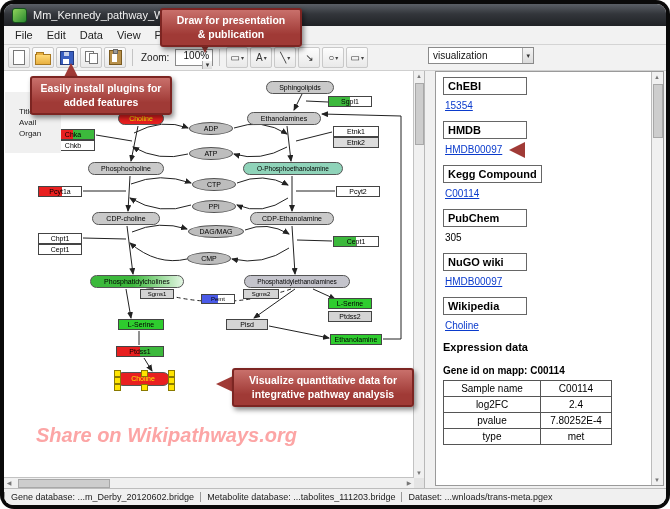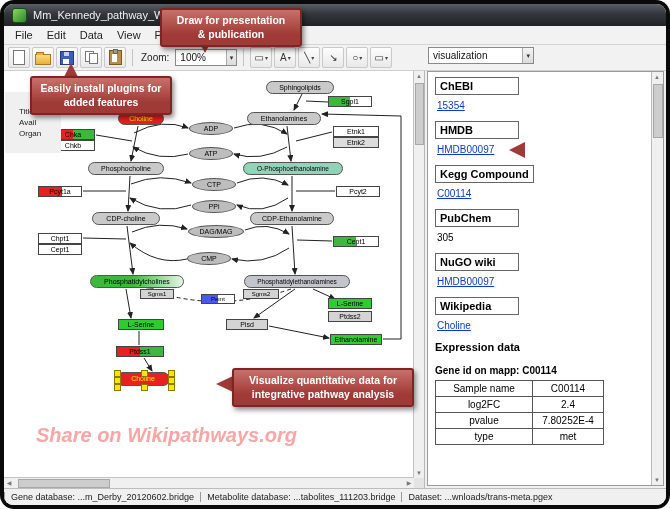--- a/index.html
+++ b/index.html
@@ -23,21 +23,21 @@
         background:linear-gradient(#fdfdfd,#e9e9e9);display:flex;align-items:center;
         justify-content:center;padding:0;position:relative;}
   .tbtn .glyph{font-size:10px;color:#333;line-height:1;}
   .caret-mini{font-size:6px;color:#444;margin-left:1px;}
   .sep{width:1px;height:17px;background:#c4c4c4;margin:0 4px;}
   .zoom-label{font-size:10px;color:#222;margin:0 4px 0 2px;}
   .combo{display:inline-flex;align-items:center;background:#fff;border:1px solid #8a8a8a;
          height:17px;font-size:10px;color:#111;padding-left:4px;box-sizing:border-box;}
   .combo .caret{margin-left:auto;font-size:7px;color:#333;background:linear-gradient(#f4f4f4,#dcdcdc);
          border-left:1px solid #aaa;height:100%;display:flex;align-items:center;padding:0 3px;}
-  .zoom-combo{width:62px;}
+  .zoom-combo{width:38px;flex-direction:column;}
   .viz-combo{position:absolute;left:424px;top:43px;width:106px;z-index:6;}
 
   
   .ic{display:block;position:relative;}
   .ic-new{width:10px;height:13px;background:#fff;border:1px solid #777;}
   .ic-open{width:14px;height:9px;background:linear-gradient(#ffd977,#e8b040);border:1px solid #a87820;margin-top:3px;}
   .ic-open::before{content:"";position:absolute;top:-3px;left:0;width:6px;height:2px;
                    background:#e8b040;border:1px solid #a87820;border-bottom:none;}
   .ic-save{width:12px;height:12px;background:#3a5fc0;border:1px solid #223a80;}
   .ic-save::before{content:"";position:absolute;left:3px;top:0;width:5px;height:4px;background:#c8d0e8;}
@@ -74,21 +74,21 @@
   .hscroll .sarrow{position:absolute;} .hscroll .sarrow:first-child{left:0;} .hscroll .sright{right:0;}
   .vscroll .sarrow{position:absolute;left:0;} .vscroll .sdown{bottom:0;}
   .bp-scroll .sarrow{position:absolute;left:0;} .bp-scroll .sdown{bottom:0;}
 
   
   .rpanel{flex:1;background:#f0f0f0;border-left:1px solid #b8b8b8;display:flex;flex-direction:column;min-width:0;}
   .tabs{height:17px;display:flex;gap:1px;padding:2px 2px 0 2px;flex:0 0 auto;}
   .tab{font-size:9.5px;color:#222;padding:1px 4px;border:1px solid #9a9a9a;border-bottom:none;
        background:linear-gradient(#f2f2f2,#dedede);border-radius:2px 2px 0 0;white-space:nowrap;}
   .tab.active{background:#fff;font-weight:bold;}
-  .bp-body{flex:1;background:#fff;border:1px solid #9a9a9a;margin:0 2px 2px 2px;position:relative;
+  .bp-body{flex:1;background:#fff;border:1px solid #9a9a9a;margin:0 2px 2px 10px;position:relative;
            overflow:hidden;padding:4px 18px 4px 7px;}
   .bp-sec{margin-bottom:9px;}
   .bp-header{display:inline-block;min-width:84px;box-sizing:border-box;border:1px solid #666;
              background:#fff;font-weight:bold;font-size:11px;padding:2px 4px;color:#000;}
   .bp-link{display:block;margin:5px 0 0 2px;font-size:10px;color:#0b3bcc;text-decoration:underline;cursor:pointer;}
   .bp-plain{display:block;margin:5px 0 0 2px;font-size:10px;color:#000;}
   .bp-exp-title{font-weight:bold;font-size:11px;margin:10px 0 2px 0;color:#000;}
   .bp-geneid{font-weight:bold;font-size:10px;margin:12px 0 4px 0;color:#000;}
   .exp-table{border-collapse:collapse;margin-top:4px;font-size:10px;color:#000;}
   .exp-table td{border:1px solid #555;padding:2px 6px;text-align:center;}

